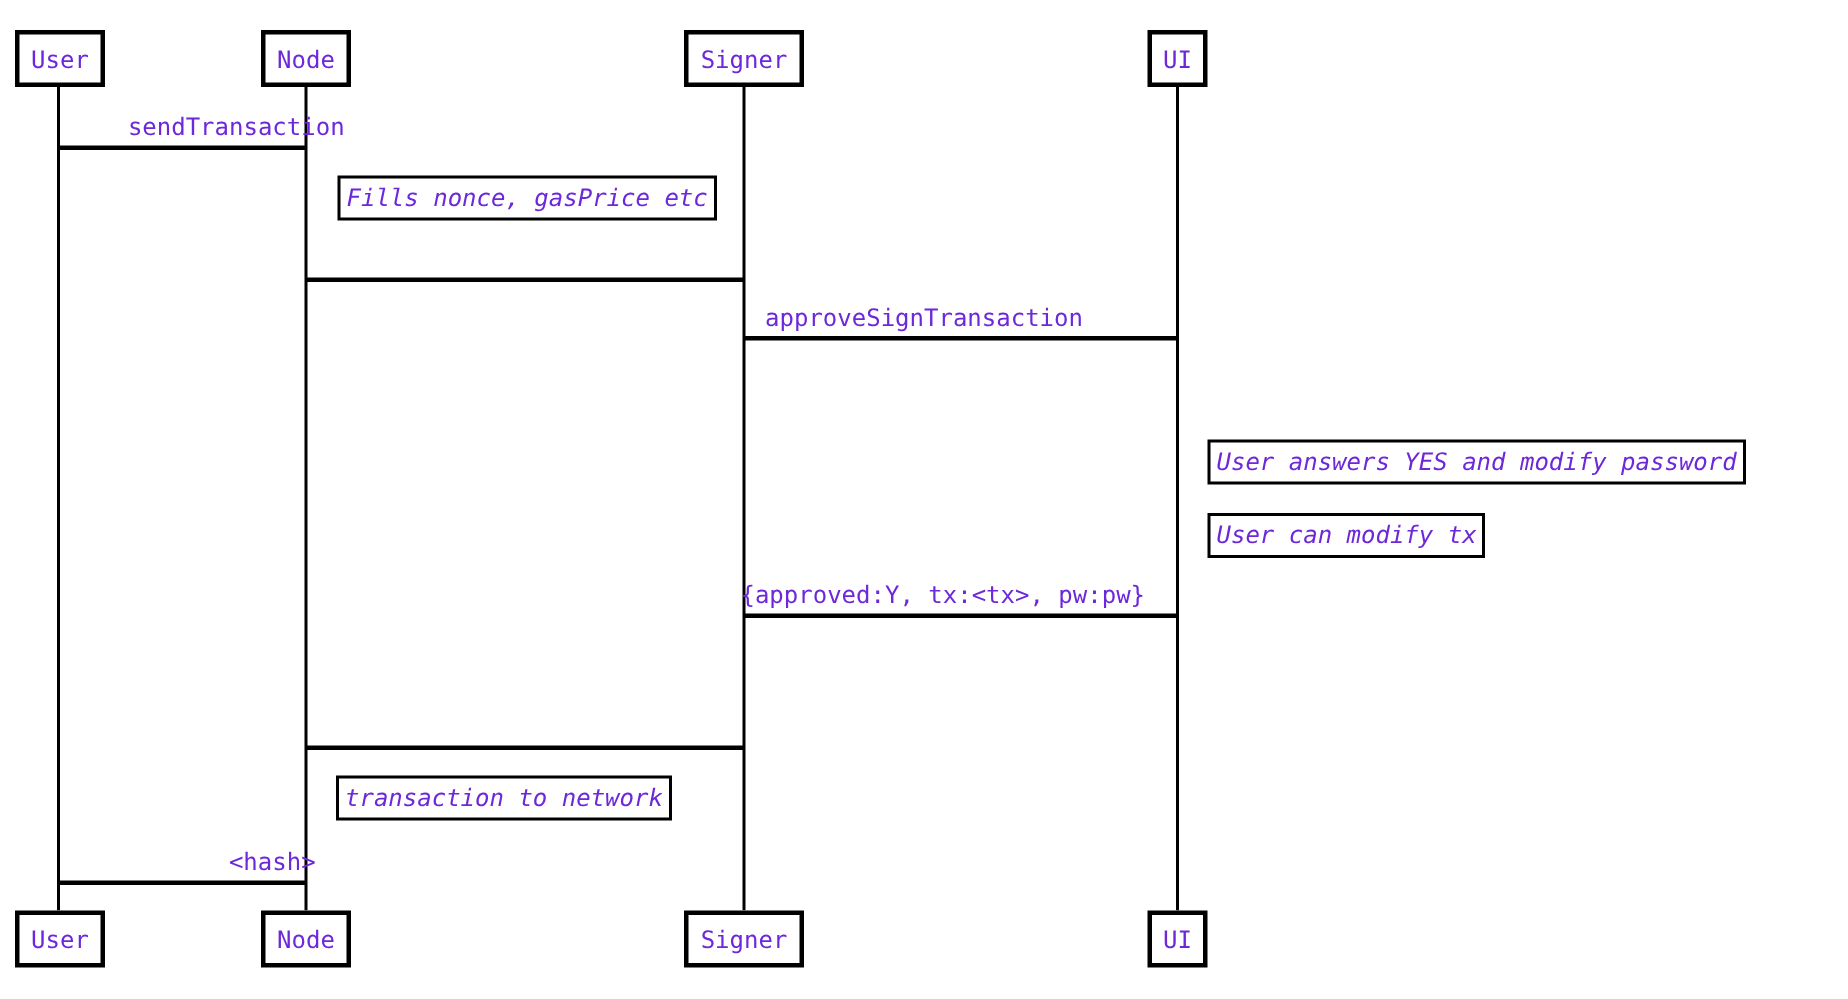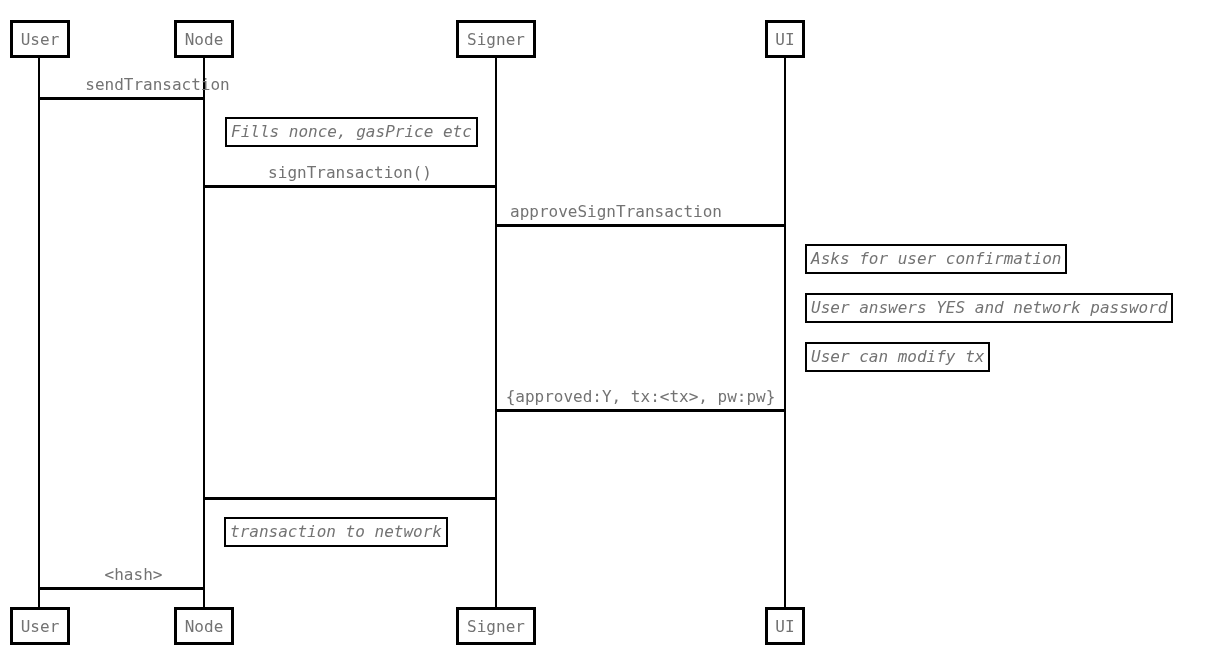--- a/index.html
+++ b/index.html
@@ -51,42 +51,40 @@
     background: #ffffff;
     padding: 4px 4px;
     line-height: 18px;
     white-space: nowrap;
     font-style: italic;
   }
 </style>
 </head>
 <body>
 
-<div id="diagram" style="width: 1232px; height: 666px; background: rgb(255, 255, 255); color: #737373;">
+<div id="diagram" style="width: 1232px; height: 666px; background: rgb(255, 255, 255); color: #6d28d9;">
     <div class="lifeline" style="left: 38px; top: 58px; height: 549px; background: rgb(0, 0, 0);"></div>
     <div class="lifeline" style="left: 203px; top: 58px; height: 549px; background: rgb(0, 0, 0);"></div>
     <div class="lifeline" style="left: 495px; top: 58px; height: 549px; background: rgb(0, 0, 0);"></div>
     <div class="lifeline" style="left: 784px; top: 58px; height: 549px; background: rgb(0, 0, 0);"></div>
     <div class="actor-box" style="left: 10px; top: 20px; width: 60px; height: 38px; border-color: rgb(0, 0, 0);">User</div>
     <div class="actor-box" style="left: 10px; top: 607px; width: 60px; height: 38px; border-color: rgb(0, 0, 0);">User</div>
     <div class="actor-box" style="left: 174px; top: 20px; width: 60px; height: 38px; border-color: rgb(0, 0, 0);">Node</div>
     <div class="actor-box" style="left: 174px; top: 607px; width: 60px; height: 38px; border-color: rgb(0, 0, 0);">Node</div>
     <div class="actor-box" style="left: 456px; top: 20px; width: 80px; height: 38px; border-color: rgb(0, 0, 0);">Signer</div>
     <div class="actor-box" style="left: 456px; top: 607px; width: 80px; height: 38px; border-color: rgb(0, 0, 0);">Signer</div>
     <div class="actor-box" style="left: 765px; top: 20px; width: 40px; height: 38px; border-color: rgb(0, 0, 0);">UI</div>
     <div class="actor-box" style="left: 765px; top: 607px; width: 40px; height: 38px; border-color: rgb(0, 0, 0);">UI</div>
     <div class="msg-line" style="left: 39px; top: 97px; width: 165px; background: rgb(0, 0, 0);"></div>
     <div class="msg-label" style="left: 39px; top: 76px; width: 165px; padding-left: 36px;">sendTransaction</div>
     <div class="msg-line" style="left: 204px; top: 185px; width: 292px; background: rgb(0, 0, 0);"></div>
-    <div class="msg-label" style="left: 204px; top: 164px; width: 292px;">signTransaction()</div>
     <div class="msg-line" style="left: 496px; top: 224px; width: 289px; background: rgb(0, 0, 0);"></div>
     <div class="msg-label" style="left: 496px; top: 203px; width: 240px;">approveSignTransaction</div>
     <div class="msg-line" style="left: 496px; top: 409px; width: 289px; background: rgb(0, 0, 0);"></div>
-    <div class="msg-label" style="left: 496px; top: 388px; width: 289px;">{approved:Y, tx:&lt;tx&gt;, pw:pw}</div>
+    <div class="msg-label" style="left: 484px; top: 388px; width: 289px;">{approved:Y, tx:&lt;tx&gt;, pw:pw}</div>
     <div class="msg-line" style="left: 204px; top: 497px; width: 292px; background: rgb(0, 0, 0);"></div>
     <div class="msg-line" style="left: 39px; top: 587px; width: 165px; background: rgb(0, 0, 0);"></div>
-    <div class="msg-label" style="left: 39px; top: 566px; width: 189px;">&lt;hash&gt;</div>
+    <div class="msg-label" style="left: 39px; top: 566px; width: 189px; padding-left: 48px;">&lt;hash&gt;</div>
     <div class="note" style="left: 225px; top: 117px; border-color: rgb(0, 0, 0);">Fills nonce, gasPrice etc</div>
-    <div class="note" style="left: 805px; top: 244px; border-color: rgb(0, 0, 0);">Asks for user confirmation</div>
-    <div class="note" style="left: 805px; top: 293px; border-color: rgb(0, 0, 0);">User answers YES and network password</div>
+    <div class="note" style="left: 805px; top: 293px; border-color: rgb(0, 0, 0);">User answers YES and modify password</div>
     <div class="note" style="left: 805px; top: 342px; border-color: rgb(0, 0, 0);">User can modify tx</div>
     <div class="note" style="left: 224px; top: 517px; border-color: rgb(0, 0, 0);">transaction to network</div>
   </div>
 
 </body></html>

